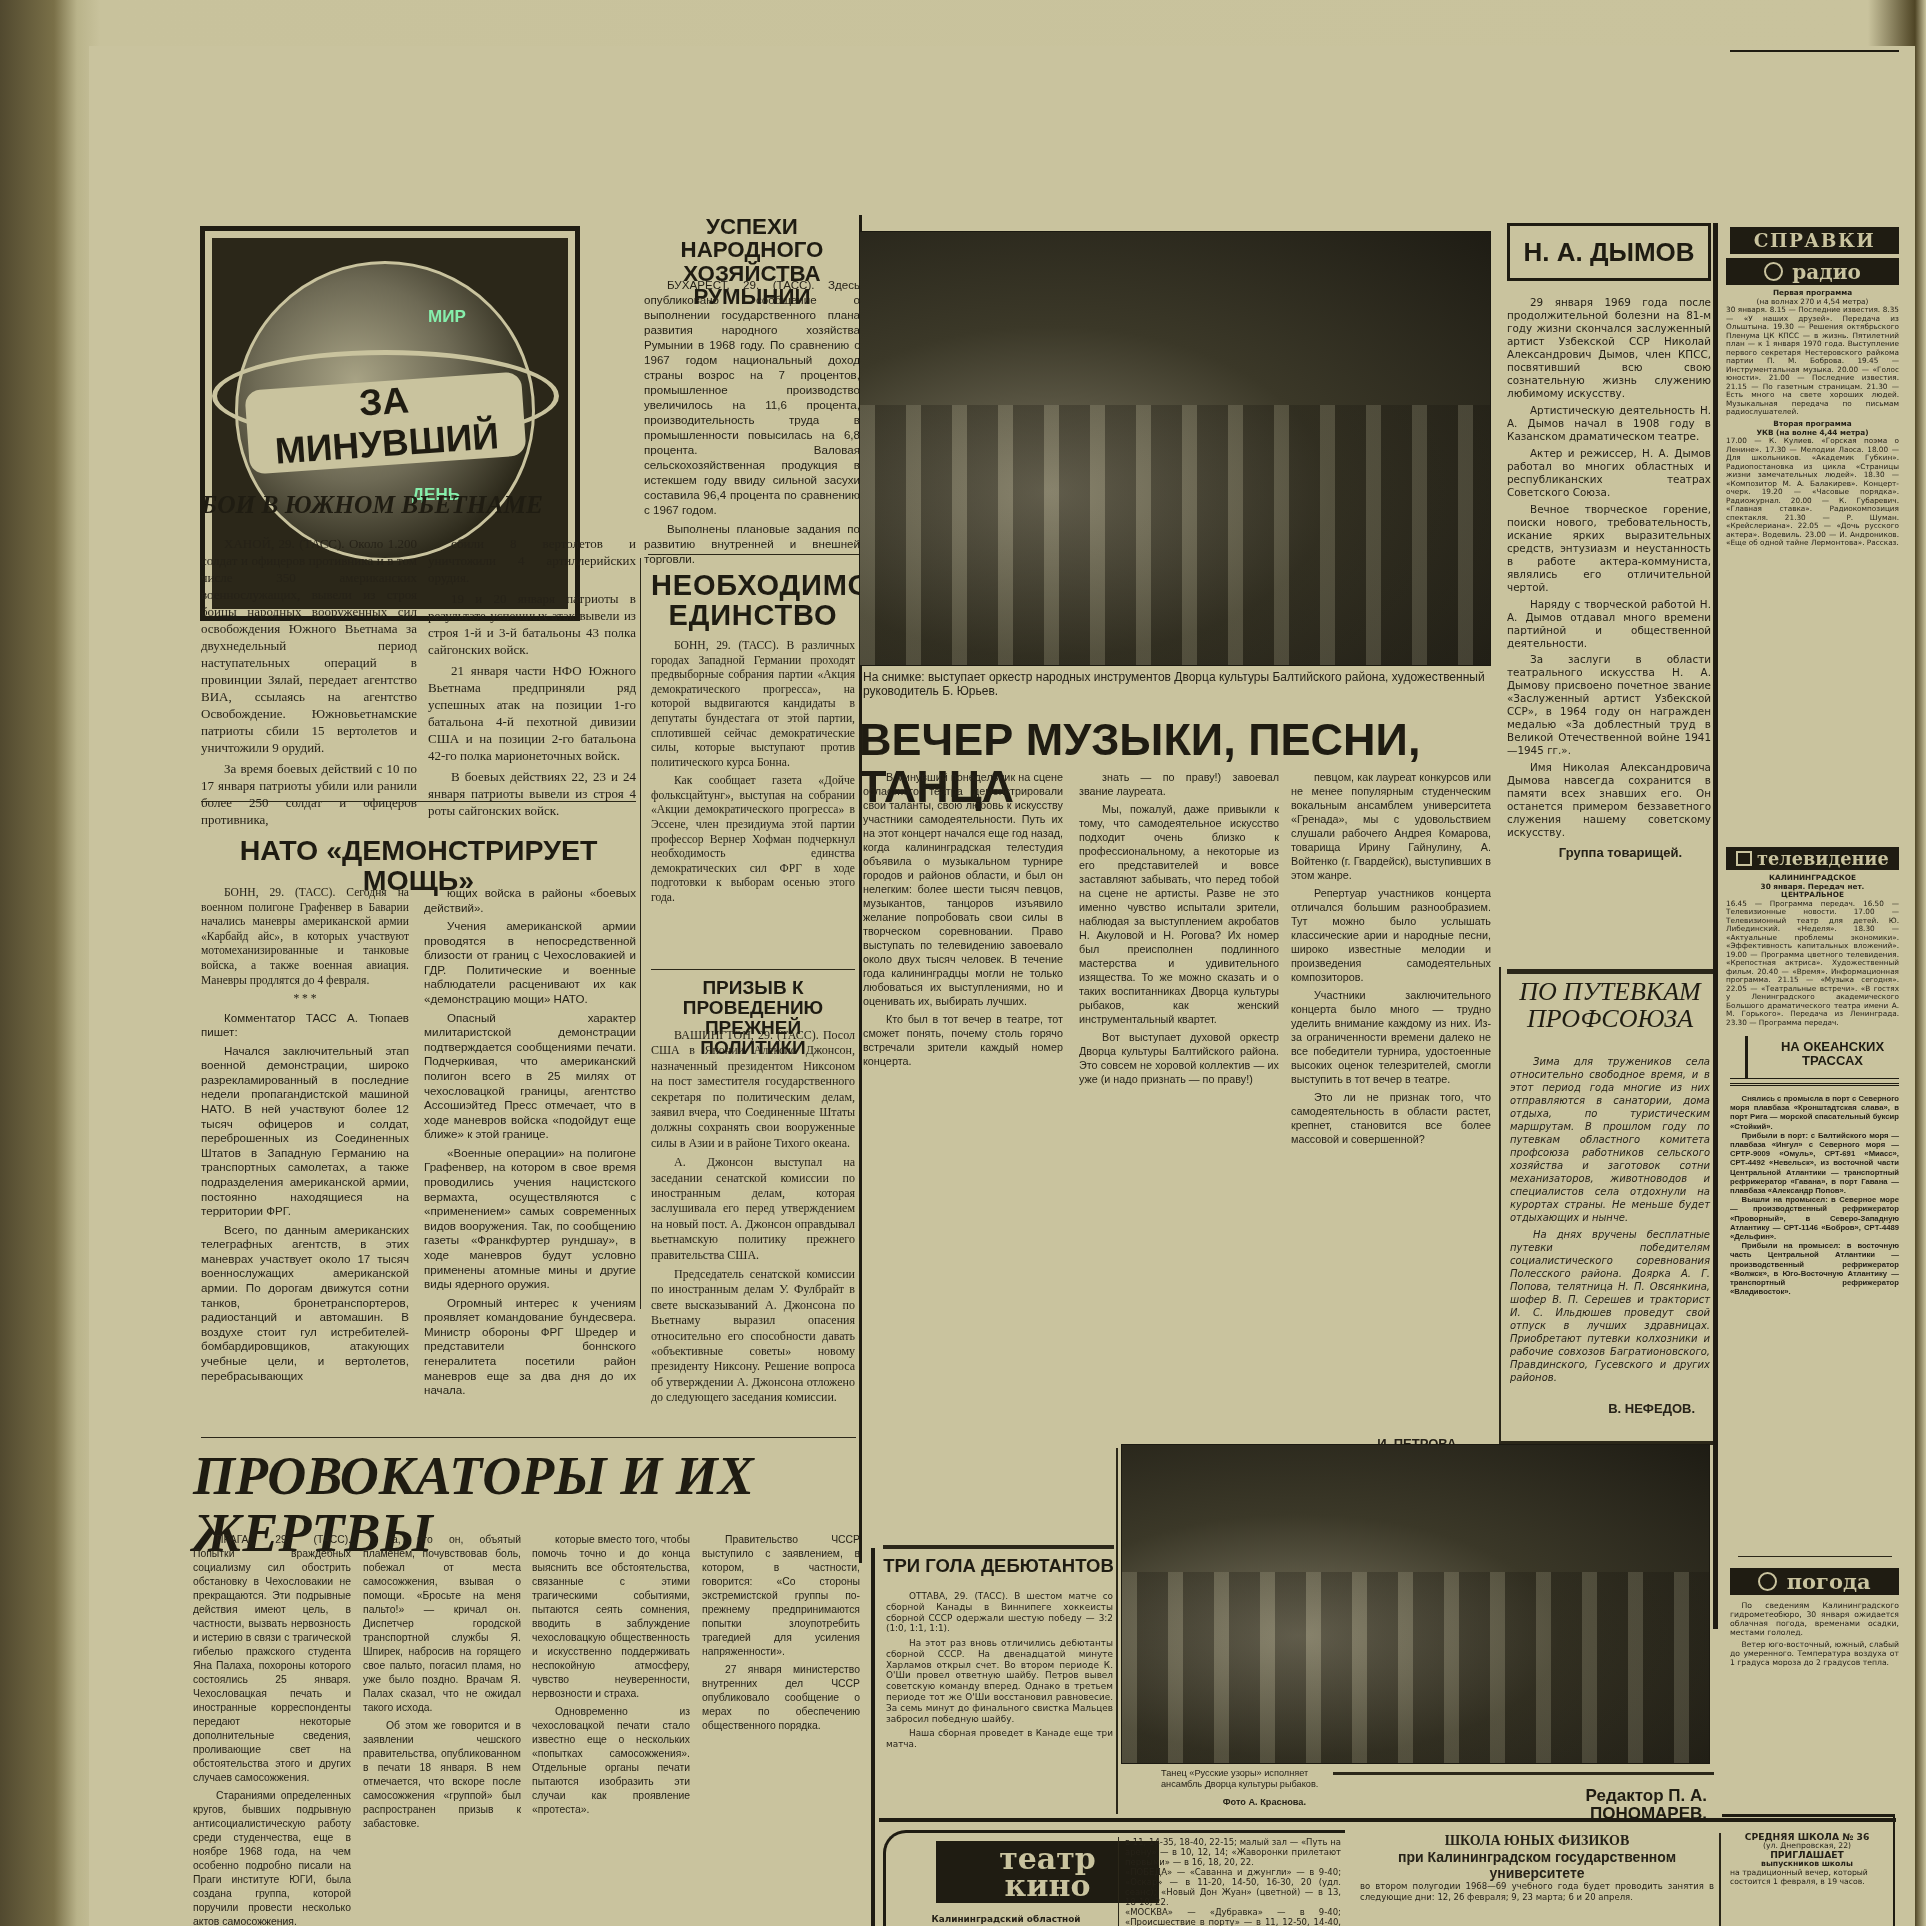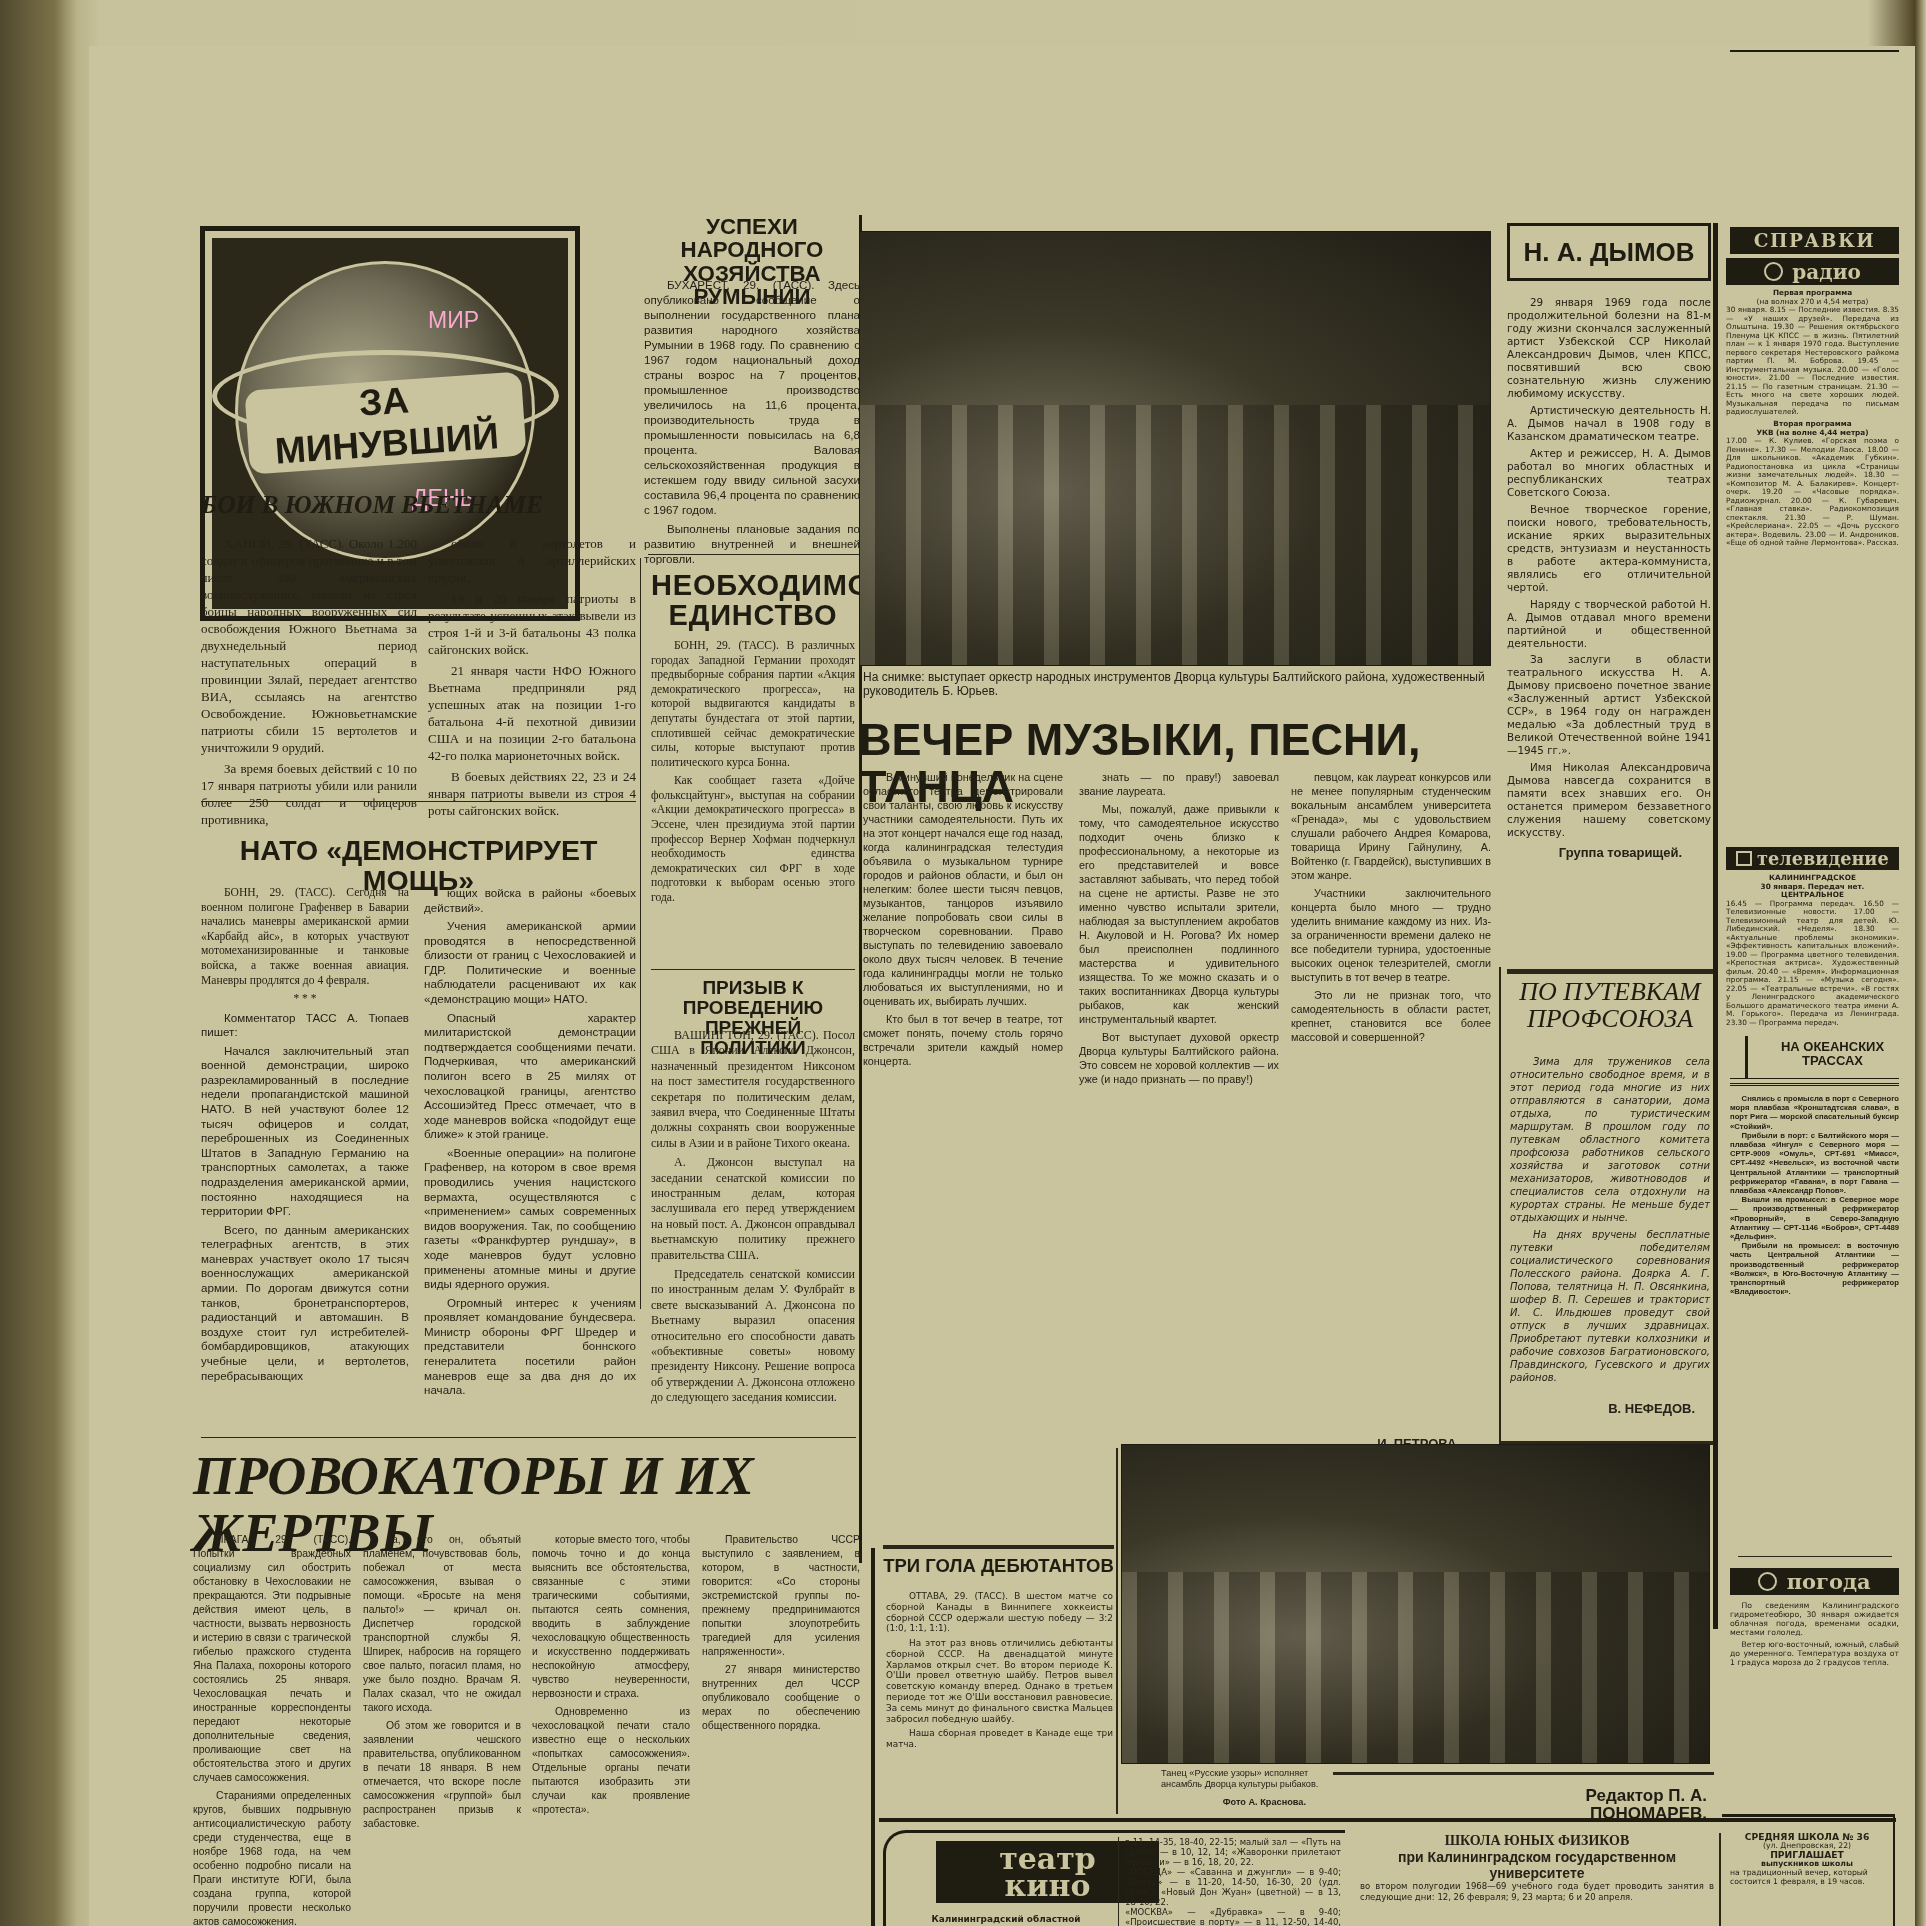--- a/index.html
+++ b/index.html
@@ -28,21 +28,21 @@
     background: repeating-linear-gradient(90deg, rgba(200,195,165,.18) 0 15.4px, rgba(20,18,12,.25) 15.4px 46px); }
   .badge { position: absolute; background: #1f1c12; color: #c9c39e; font-family: "DejaVu Serif", serif; font-weight: bold; display: flex; align-items: center; justify-content: center; border: 1.5px solid #1f1c12; }
   .badge .icon { width: 31px; height: 31px; border-radius: 50%; border: 3.1px solid #c9c39e; margin-right: 9.2px; flex: none; }
   .box { position: absolute; border: 2.3px solid #1f1c12; }
   .round { border-radius: 0 0 46px 0; }
   .center { text-align: center; }
   .logo-globe { position: absolute; left: 23px; top: 23px; width: 300px; height: 300px; border-radius: 50%;
     background: radial-gradient(circle at 40% 40%, #a8a385 0, #6e6a55 40%, #2a2719 75%); border: 3.1px solid #c9c39e; }
   .logo-ring { position: absolute; left: 0; top: 112px; width: 347px; height: 92px; border-radius: 50%; border: 5.4px solid #c9c39e; }
   .logo-text { position: absolute; left: 35px; top: 143px; width: 277px; text-align: center; font-family: "Liberation Sans", sans-serif; font-weight: bold; font-size: 37px; color: #1f1c12; background: #c9c39e; border-radius: 15.4px; line-height: 42px; transform: rotate(-4deg); }
-  .logo-sub { position: absolute; font-family: "Liberation Sans", sans-serif; font-weight: normal; font-size: 23px; color: #f9a8d4; }
+  .logo-sub { position: absolute; font-family: "Liberation Sans", sans-serif; font-weight: bold; font-size: 17px; color: #86efac; }
 </style>
 </head>
 <body>
 
 <div class="scan-bg"></div>
 
 <div class="page">
 
   <div class="abs" style="left:116px;top:185px;width:370px;height:385px;background:#2b2719;border:7.7px solid #c9c39e;outline:5.4px solid #1f1c12;">
     <div class="logo-globe"></div>
@@ -133,20 +133,21 @@
     <p>В минувший понедельник на сцене областного театра демонстрировали свои таланты, свою любовь к искусству участники самодеятельности. Путь их на этот концерт начался еще год назад, когда калининградская телестудия объявила о музыкальном турнире городов и районов области, и был он нелегким: более шести тысяч певцов, музыкантов, танцоров изъявило желание попробовать свои силы в творческом соревновании. Право выступать по телевидению завоевало около двух тысяч человек. В течение года калининградцы могли не только любоваться их выступлениями, но и оценивать их, выбирать лучших.</p>
     <p>Кто был в тот вечер в театре, тот сможет понять, почему столь горячо встречали зрители каждый номер концерта.</p>
   </div>
   <div class="abs body sans" style="left:990px;top:724px;width:200px;font-size:10.8px;line-height:14px;">
     <p>знать — по праву!) завоевал звание лауреата.</p>
     <p>Мы, пожалуй, даже привыкли к тому, что самодеятельное искусство подходит очень близко к профессиональному, а некоторые из его представителей и вовсе заставляют забывать, что перед тобой на сцене не артисты. Разве не это именно чувство испытали зрители, наблюдая за выступлением акробатов Н. Акуловой и Н. Рогова? Их номер был преисполнен подлинного мастерства и удивительного изящества. То же можно сказать и о таких воспитанниках Дворца культуры рыбаков, как женский инструментальный квартет.</p>
     <p>Вот выступает духовой оркестр Дворца культуры Балтийского района. Это совсем не хоровой коллектив — их уже (и надо признать — по праву!)</p>
   </div>
   <div class="abs body sans" style="left:1202px;top:724px;width:200px;font-size:10.8px;line-height:14px;">
     <p>певцом, как лауреат конкурсов или не менее популярным студенческим вокальным ансамблем университета «Гренада», мы с удовольствием слушали рабочего Андрея Комарова, товарища Ирину Гайнулину, А. Войтенко (г. Гвардейск), выступивших в этом жанре.</p>
+    <p>Репертуар участников концерта отличался большим разнообразием. Тут можно было услышать классические арии и народные песни, широко известные мелодии и произведения самодеятельных композиторов.</p>
     <p>Участники заключительного концерта было много — трудно уделить внимание каждому из них. Из-за ограниченности времени далеко не все победители турнира, удостоенные высоких оценок телезрителей, смогли выступить в тот вечер в театре.</p>
     <p>Это ли не признак того, что самодеятельность в области растет, крепнет, становится все более массовой и совершенной?</p>
   </div>
   <div class="abs sig" style="left:1202px;top:1383px;width:169px;">И. ПЕТРОВА.</div>
 
   <div class="box" style="left:1418px;top:177px;width:204px;height:58px;border-width:3.1px;">
     <div class="hl" style="font-size:26px;line-height:52px;">Н. А. ДЫМОВ</div>
   </div>
   <div class="abs body mono" style="left:1418px;top:250px;width:204px;font-size:10.4px;line-height:13px;">
     <p>29 января 1969 года после продолжительной болезни на 81-м году жизни скончался заслуженный артист Узбекской ССР Николай Александрович Дымов, член КПСС, посвятивший всю свою сознательную жизнь служению любимому искусству.</p>

